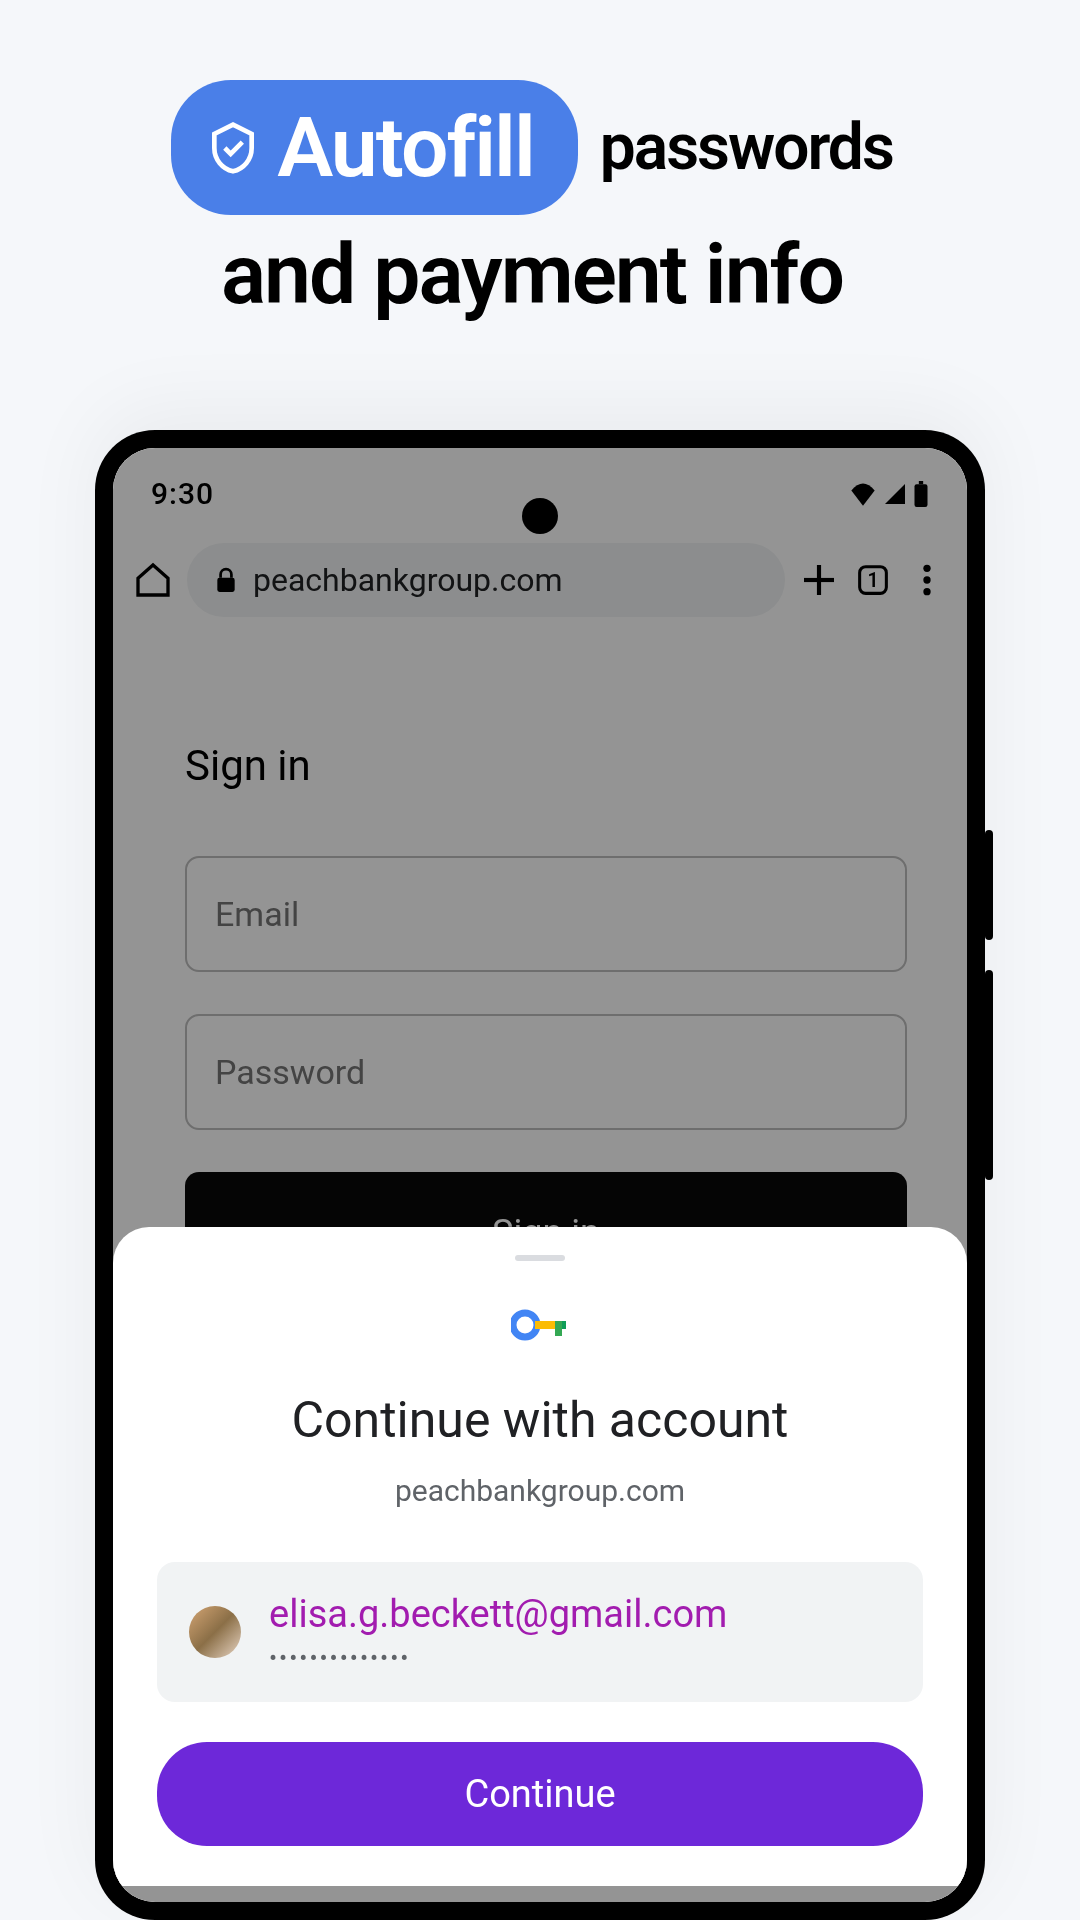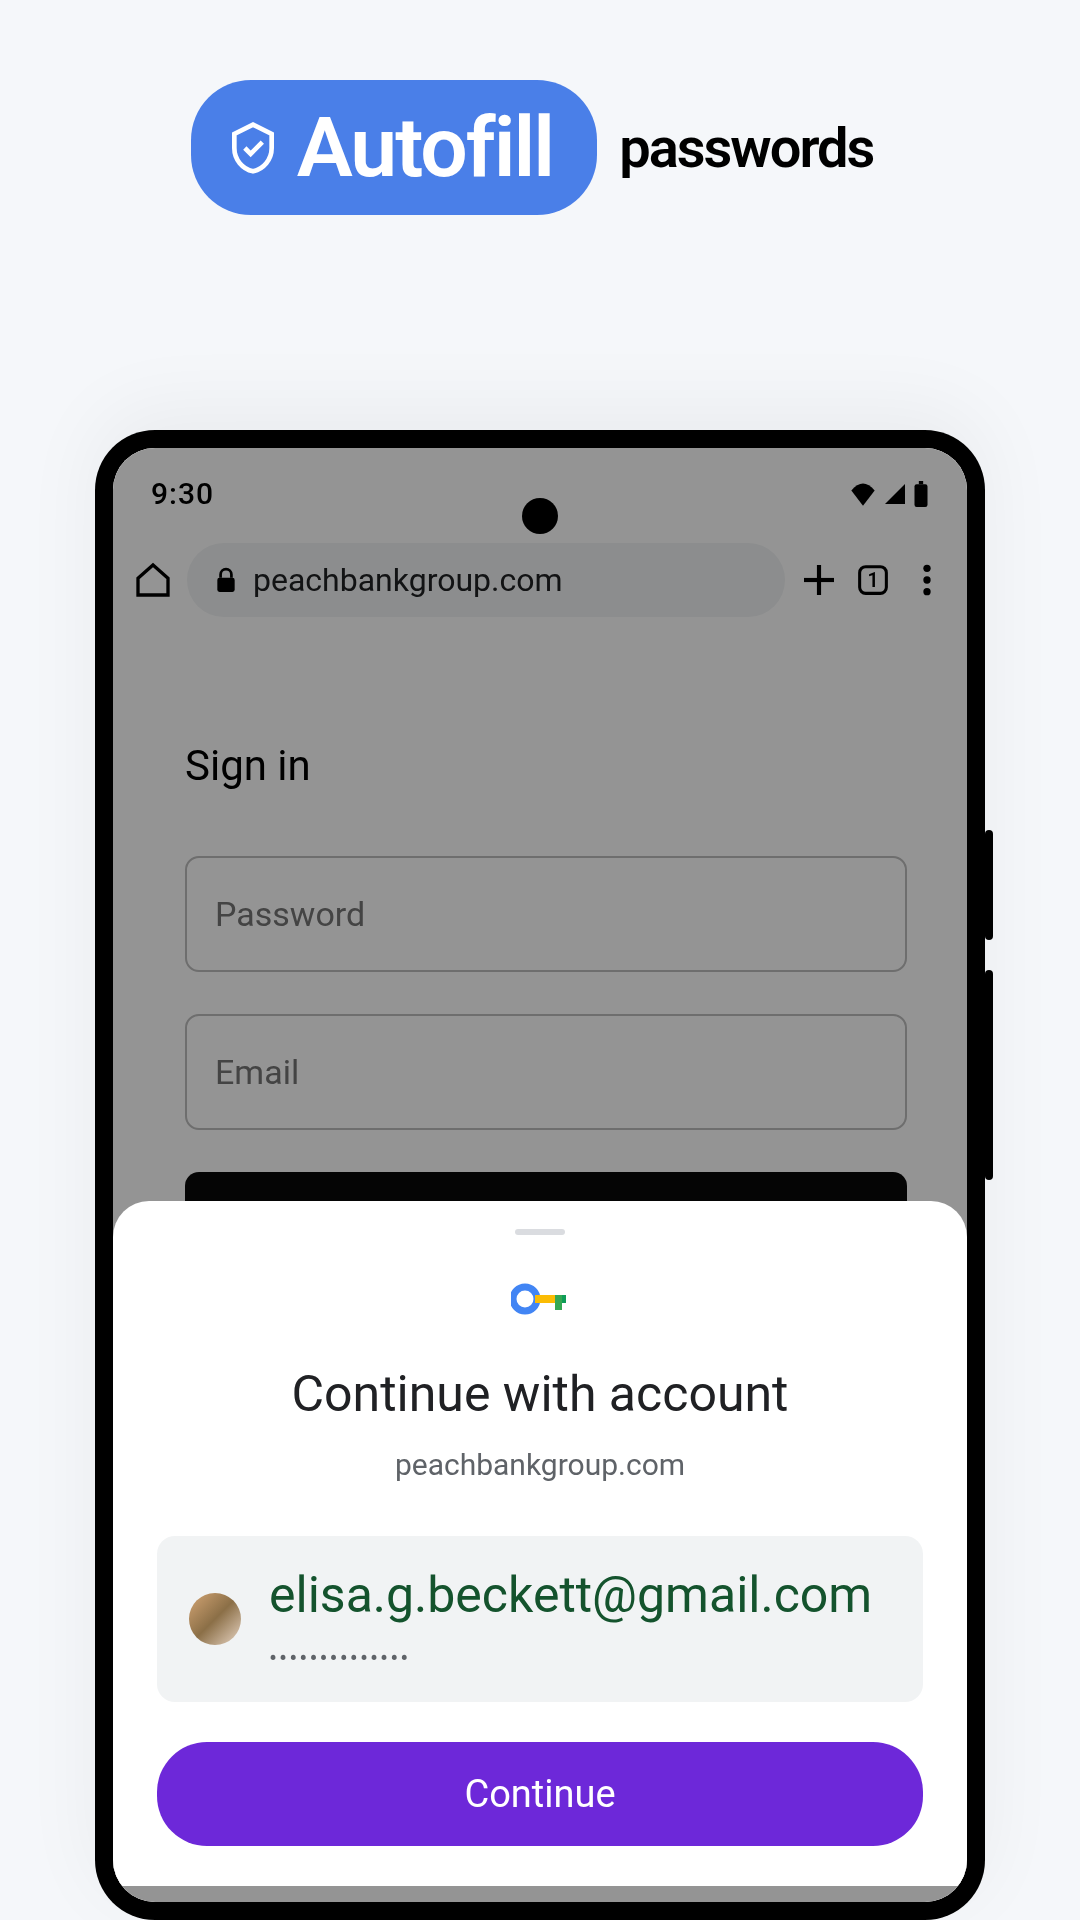--- a/index.html
+++ b/index.html
@@ -39,21 +39,21 @@
   height: 56px;
 }
 .autofill-text {
   color: #fff;
   font-size: 84px;
   font-weight: 600;
   letter-spacing: -2px;
 }
 .headline-rest {
   color: #000;
-  font-size: 56px;
+  font-size: 64px;
   font-weight: 600;
   letter-spacing: -2px;
 }
 .headline-line2 {
   color: #000;
   font-size: 84px;
   font-weight: 600;
   letter-spacing: -2px;
 }
 
@@ -241,23 +241,23 @@
   width: 52px;
   height: 52px;
   border-radius: 50%;
   background: linear-gradient(135deg, #d4a574 0%, #8b6f47 50%, #e8d5c4 100%);
   flex-shrink: 0;
 }
 .account-info {
   flex: 1;
 }
 .account-email {
-  font-size: 50px;
-  color: #14532d;
-  margin-bottom: 20px;
+  font-size: 38px;
+  color: #a21caf;
+  margin-bottom: 8px;
 }
 .account-pw {
   font-size: 24px;
   color: #5f6368;
   letter-spacing: 2px;
 }
 .continue-btn {
   background: #6d28d9;
   color: #fff;
   font-size: 38px;
@@ -274,20 +274,21 @@
   <div class="headline-line1">
     <span class="autofill-pill">
       <svg class="shield-icon" viewBox="0 0 24 24" fill="none" stroke="#fff" stroke-width="2">
         <path d="M12 2 L20 6 V12 C20 17 16.5 21 12 22 C7.5 21 4 17 4 12 V6 Z"></path>
         <path d="M8.5 12 L11 14.5 L16 9.5"></path>
       </svg>
       <span class="autofill-text">Autofill</span>
     </span>
     <span class="headline-rest">passwords</span>
   </div>
+  <div class="headline-line2">and payment info</div>
 </div>
 
 <div class="phone">
   <div class="phone-side-btn1"></div>
   <div class="phone-side-btn2"></div>
   <div class="phone-inner">
     <div class="phone-camera"></div>
 
     <div class="dimmed-layer">
       <div class="status-bar">
@@ -329,22 +330,22 @@
         </div>
         <svg class="more-icon" viewBox="0 0 24 24" fill="#000">
           <circle cx="12" cy="5" r="2.2"></circle>
             <circle cx="12" cy="12" r="2.2"></circle>
             <circle cx="12" cy="19" r="2.2"></circle>
         </svg>
       </div>
 
       <div class="page-content">
         <div class="signin-heading">Sign in</div>
+        <div class="text-field">Email</div>
         <div class="text-field">Password</div>
-        <div class="text-field">Email</div>
         <div class="signin-btn">Sign in</div>
       </div>
 
       <div class="dim-overlay"></div>
     </div>
 
     <div class="bottom-sheet">
       <div class="sheet-handle"></div>
       <div class="key-icon">
         <svg width="58" height="32" viewBox="0 0 58 32">

